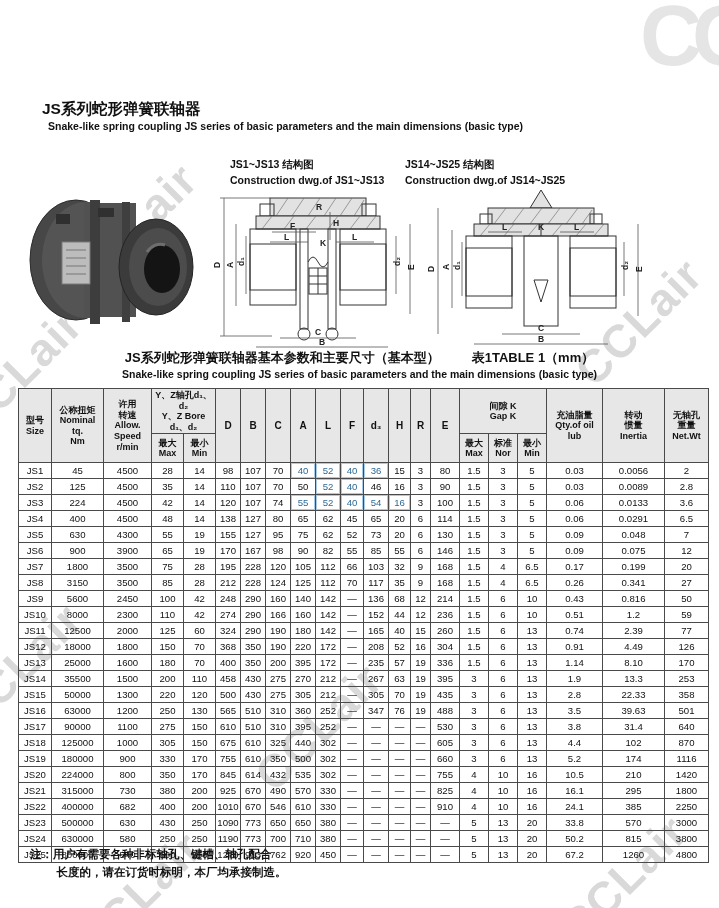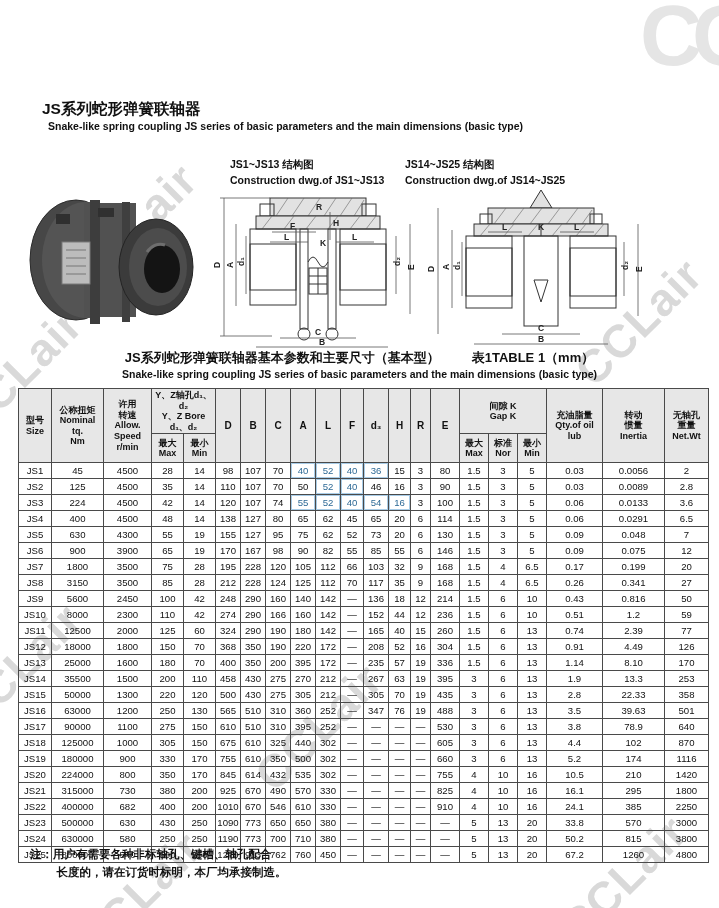--- a/index.html
+++ b/index.html
@@ -470,21 +470,21 @@
           <td>2450</td>
           <td>100</td>
           <td>42</td>
           <td>248</td>
           <td>290</td>
           <td>160</td>
           <td>140</td>
           <td>142</td>
           <td>—</td>
           <td>136</td>
-          <td>18</td>
+          <td>68</td>
           <td>12</td>
           <td>214</td>
           <td>1.5</td>
           <td>6</td>
           <td>10</td>
           <td>0.43</td>
           <td>0.816</td>
           <td>50</td>
         </tr>
         <tr>
@@ -661,21 +661,21 @@
           <td>252</td>
           <td>—</td>
           <td>—</td>
           <td>—</td>
           <td>—</td>
           <td>530</td>
           <td>3</td>
           <td>6</td>
           <td>13</td>
           <td>3.8</td>
-          <td>78.9</td>
+          <td>31.4</td>
           <td>640</td>
         </tr>
         <tr>
           <td>JS18</td>
           <td>125000</td>
           <td>1000</td>
           <td>305</td>
           <td>150</td>
           <td>675</td>
           <td>610</td>
@@ -834,21 +834,21 @@
         </tr>
         <tr>
           <td>JS25</td>
           <td>800000</td>
           <td>540</td>
           <td>500</td>
           <td>250</td>
           <td>1270</td>
           <td>913</td>
           <td>762</td>
-          <td>760</td>
+          <td>920</td>
           <td>450</td>
           <td>—</td>
           <td>—</td>
           <td>—</td>
           <td>—</td>
           <td>—</td>
           <td>5</td>
           <td>13</td>
           <td>20</td>
           <td>67.2</td>

